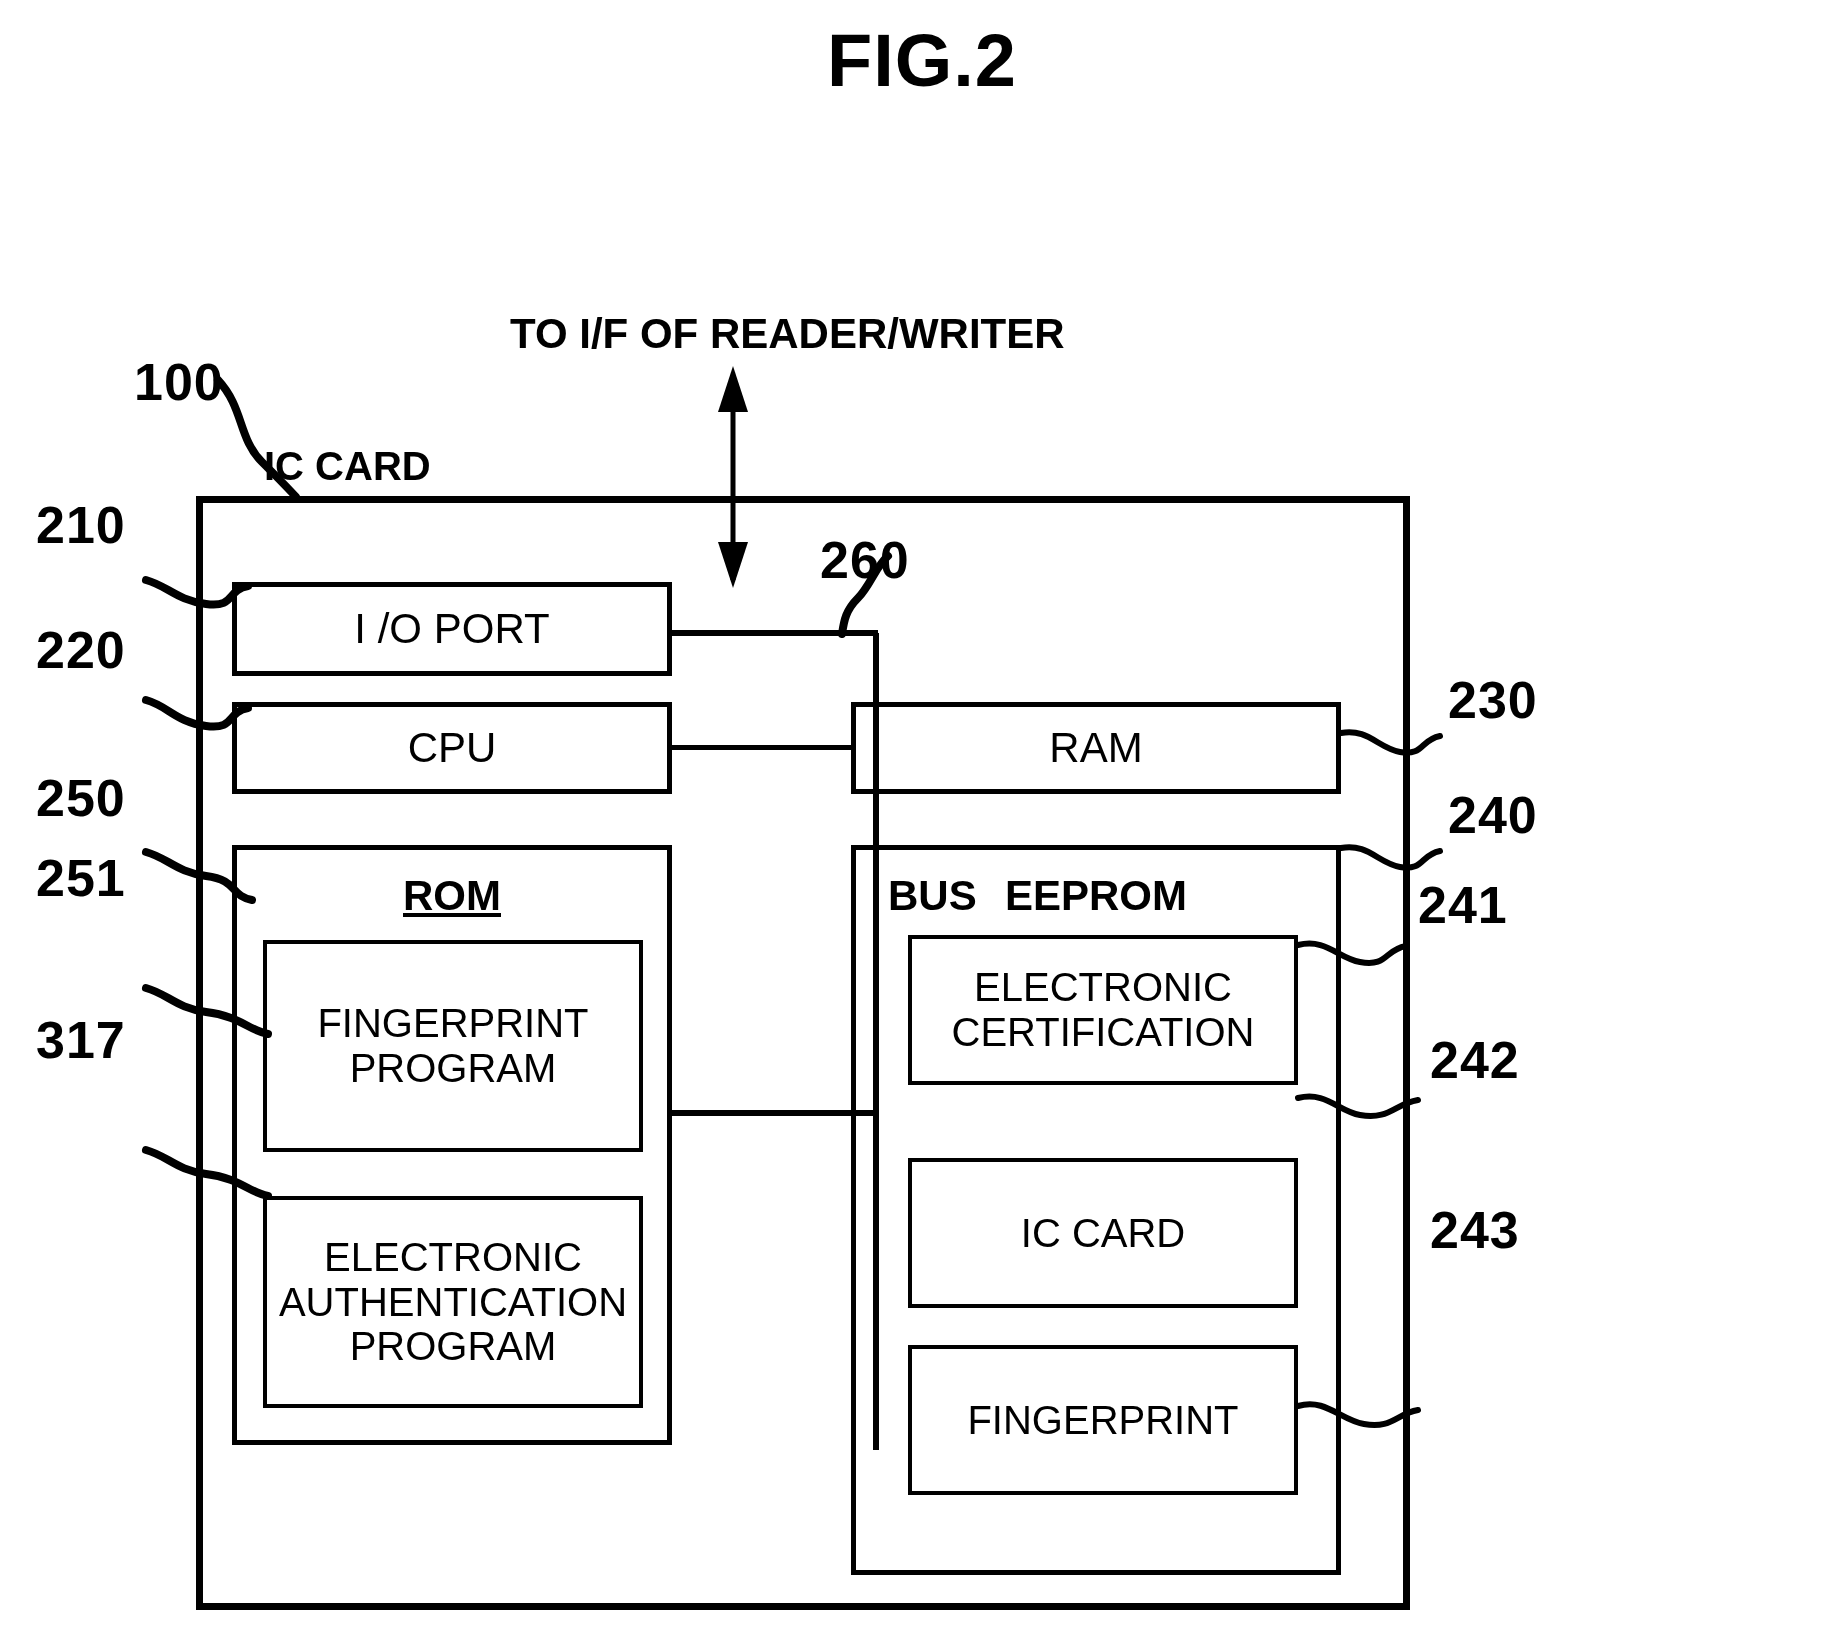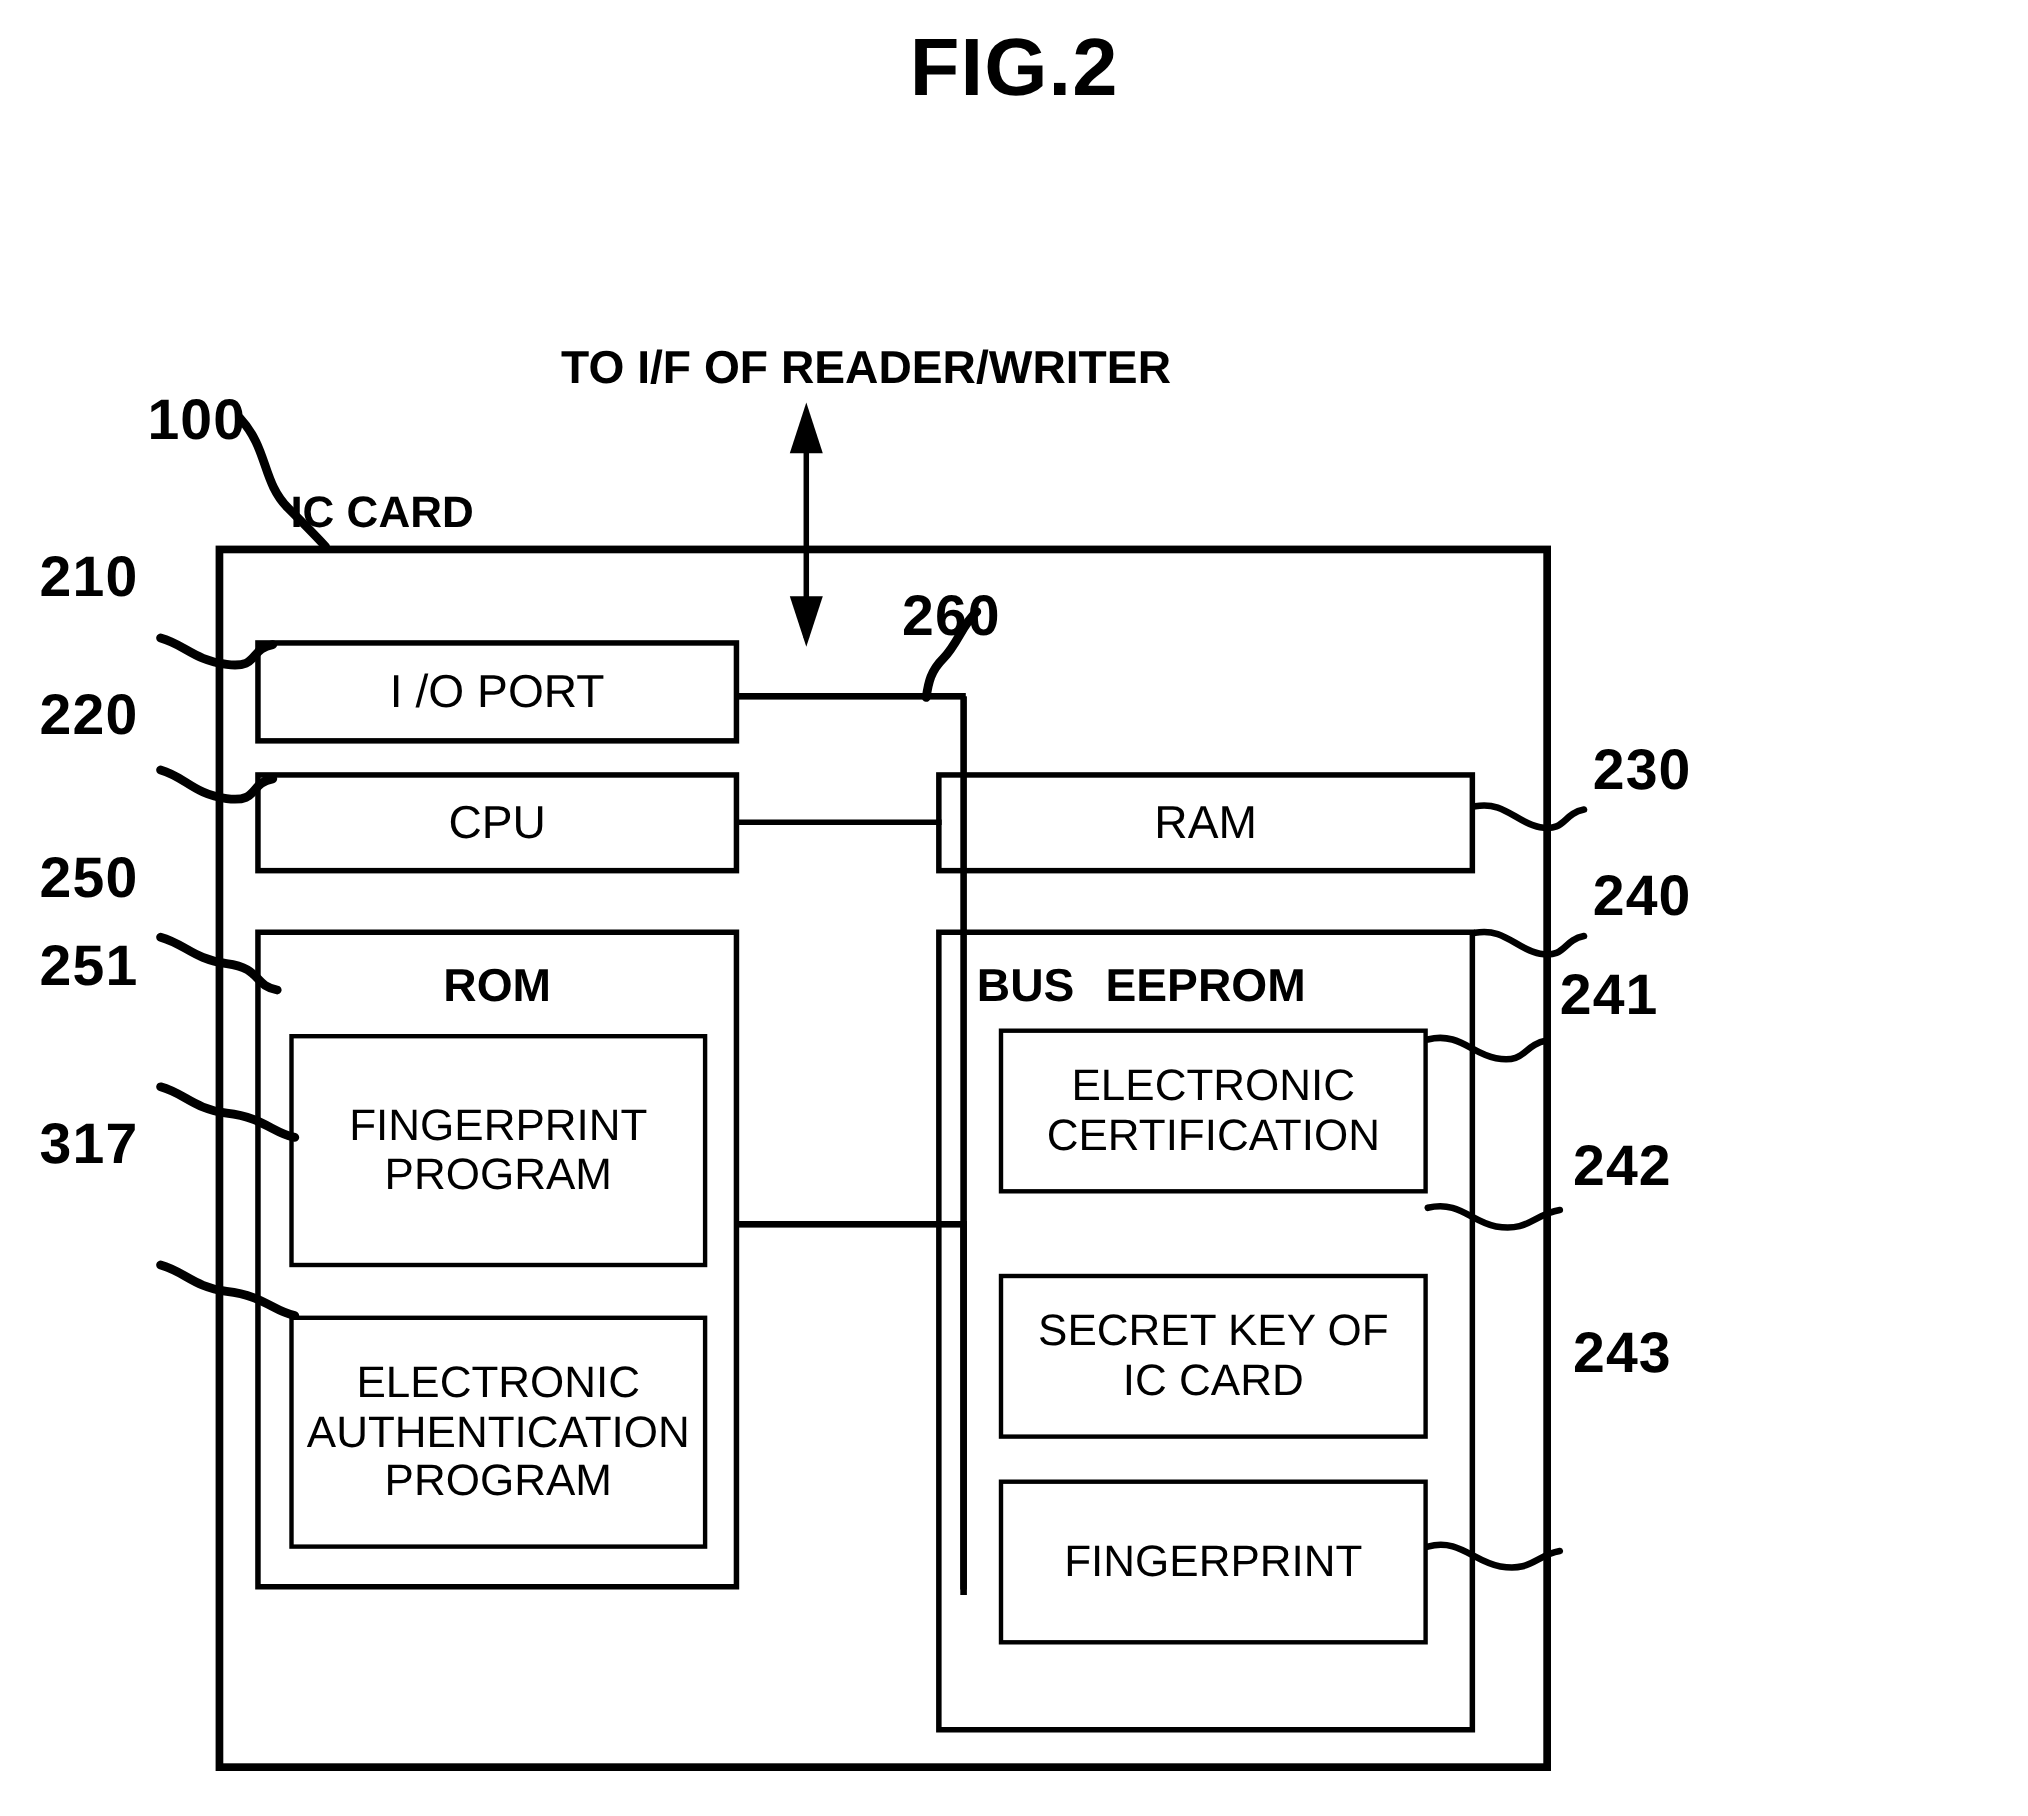--- a/index.html
+++ b/index.html
@@ -38,21 +38,21 @@
 <div class="box" style="left:232px;top:582px;width:440px;height:94px;"></div>
 <div class="center-txt" style="left:232px;top:582px;width:440px;height:94px;font-size:42px;">I /O PORT</div>
 
 <div class="box" style="left:232px;top:702px;width:440px;height:92px;"></div>
 <div class="center-txt" style="left:232px;top:702px;width:440px;height:92px;font-size:42px;border-radius:32px;">CPU</div>
 
 <div class="box" style="left:851px;top:702px;width:490px;height:92px;"></div>
 <div class="center-txt" style="left:851px;top:702px;width:490px;height:92px;font-size:42px;">RAM</div>
 
 <div class="box" style="left:232px;top:845px;width:440px;height:600px;"></div>
-<div class="boxlabel" style="left:232px;top:872px;width:440px;font-size:42px;">ROM</div>
+<div class="boxlabel" style="left:232px;top:872px;width:440px;font-size:42px;text-decoration:underline;">ROM</div>
 
 <div class="box-thin" style="left:263px;top:940px;width:380px;height:212px;"></div>
 <div class="center-txt" style="left:263px;top:940px;width:380px;height:212px;font-size:40px;flex-direction:column;">
   <div>FINGERPRINT</div>
   <div>PROGRAM</div>
 </div>
 
 <div class="box-thin" style="left:263px;top:1196px;width:380px;height:212px;"></div>
 <div class="center-txt" style="left:263px;top:1196px;width:380px;height:212px;font-size:40px;flex-direction:column;">
   <div>ELECTRONIC</div>
@@ -64,21 +64,20 @@
 <div class="boxlabel" style="left:851px;top:872px;width:490px;font-size:42px;">EEPROM</div>
 
 <div class="box-thin" style="left:908px;top:935px;width:390px;height:150px;"></div>
 <div class="center-txt" style="left:908px;top:935px;width:390px;height:150px;font-size:40px;flex-direction:column;">
   <div>ELECTRONIC</div>
   <div>CERTIFICATION</div>
 </div>
 
 <div class="box-thin" style="left:908px;top:1158px;width:390px;height:150px;"></div>
 <div class="center-txt" style="left:908px;top:1158px;width:390px;height:150px;font-size:40px;flex-direction:column;">
-  <div>SECRET KEY OF</div>
   <div>IC CARD</div>
 </div>
 
 <div class="box-thin" style="left:908px;top:1345px;width:390px;height:150px;"></div>
 <div class="center-txt" style="left:908px;top:1345px;width:390px;height:150px;font-size:40px;flex-direction:column;">
   <div>FINGERPRINT</div>
 </div>
 
 <div class="txt" style="left:888px;top:872px;font-size:42px;">BUS</div>
 

